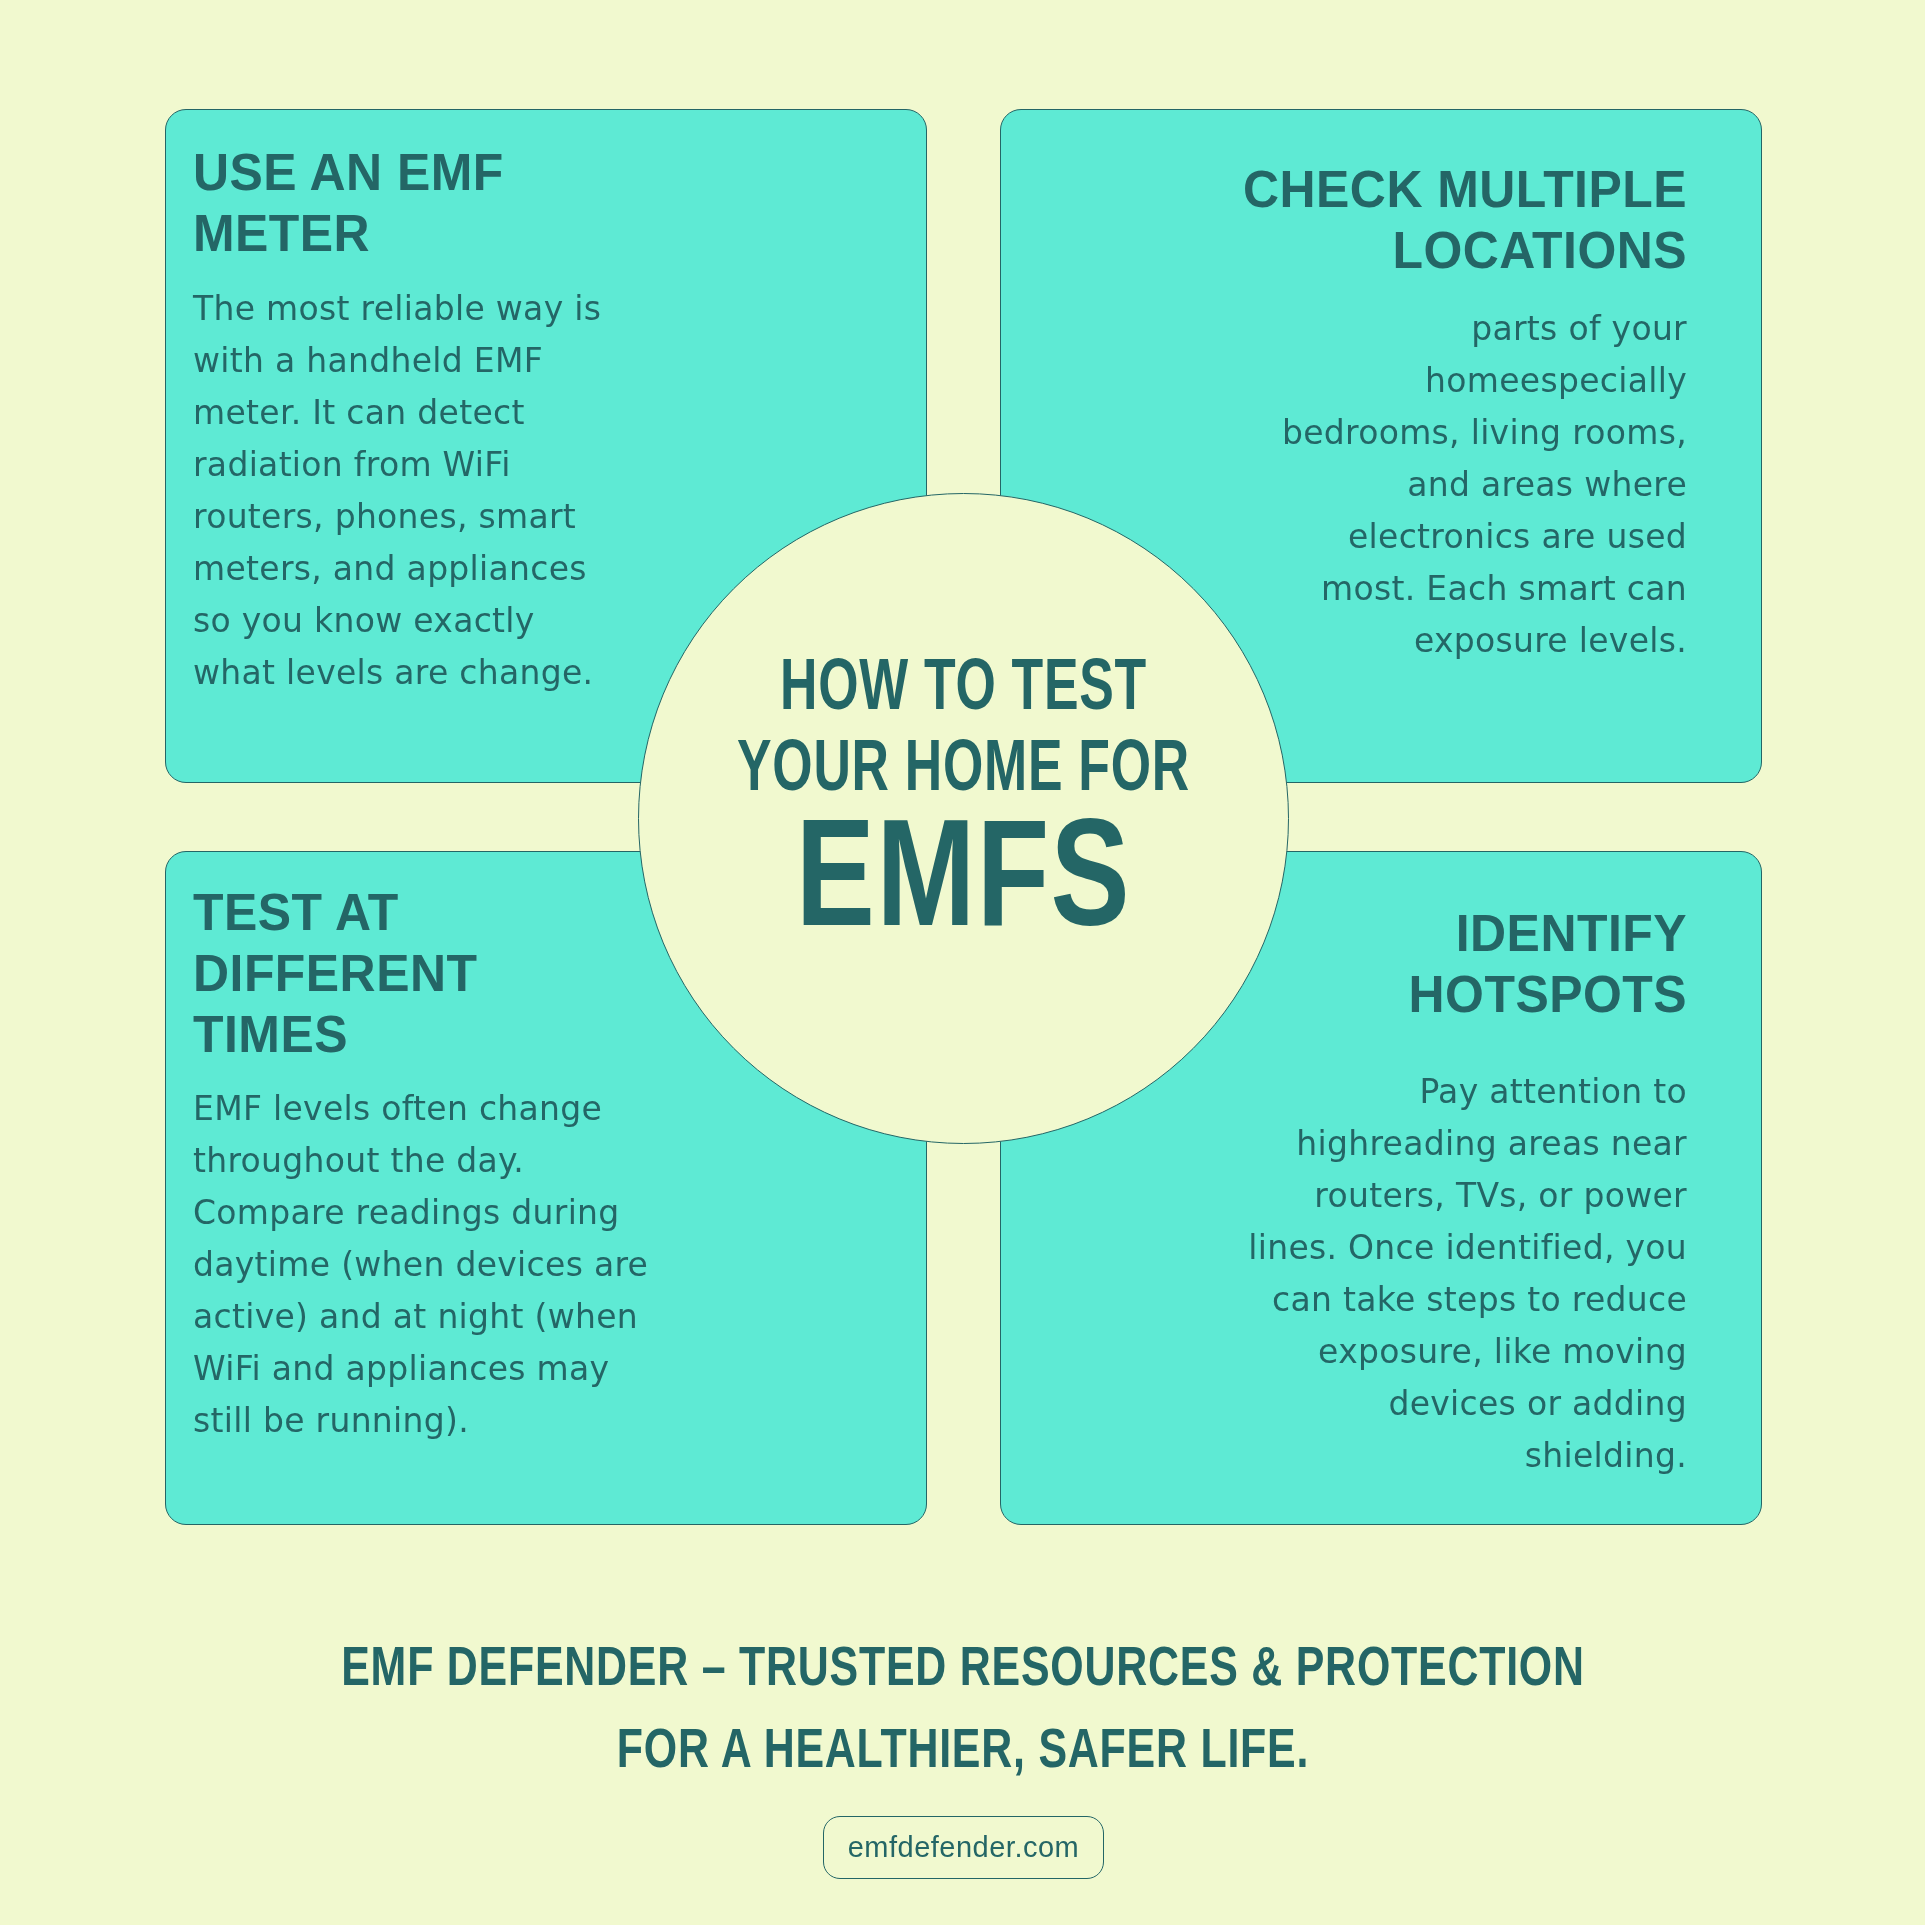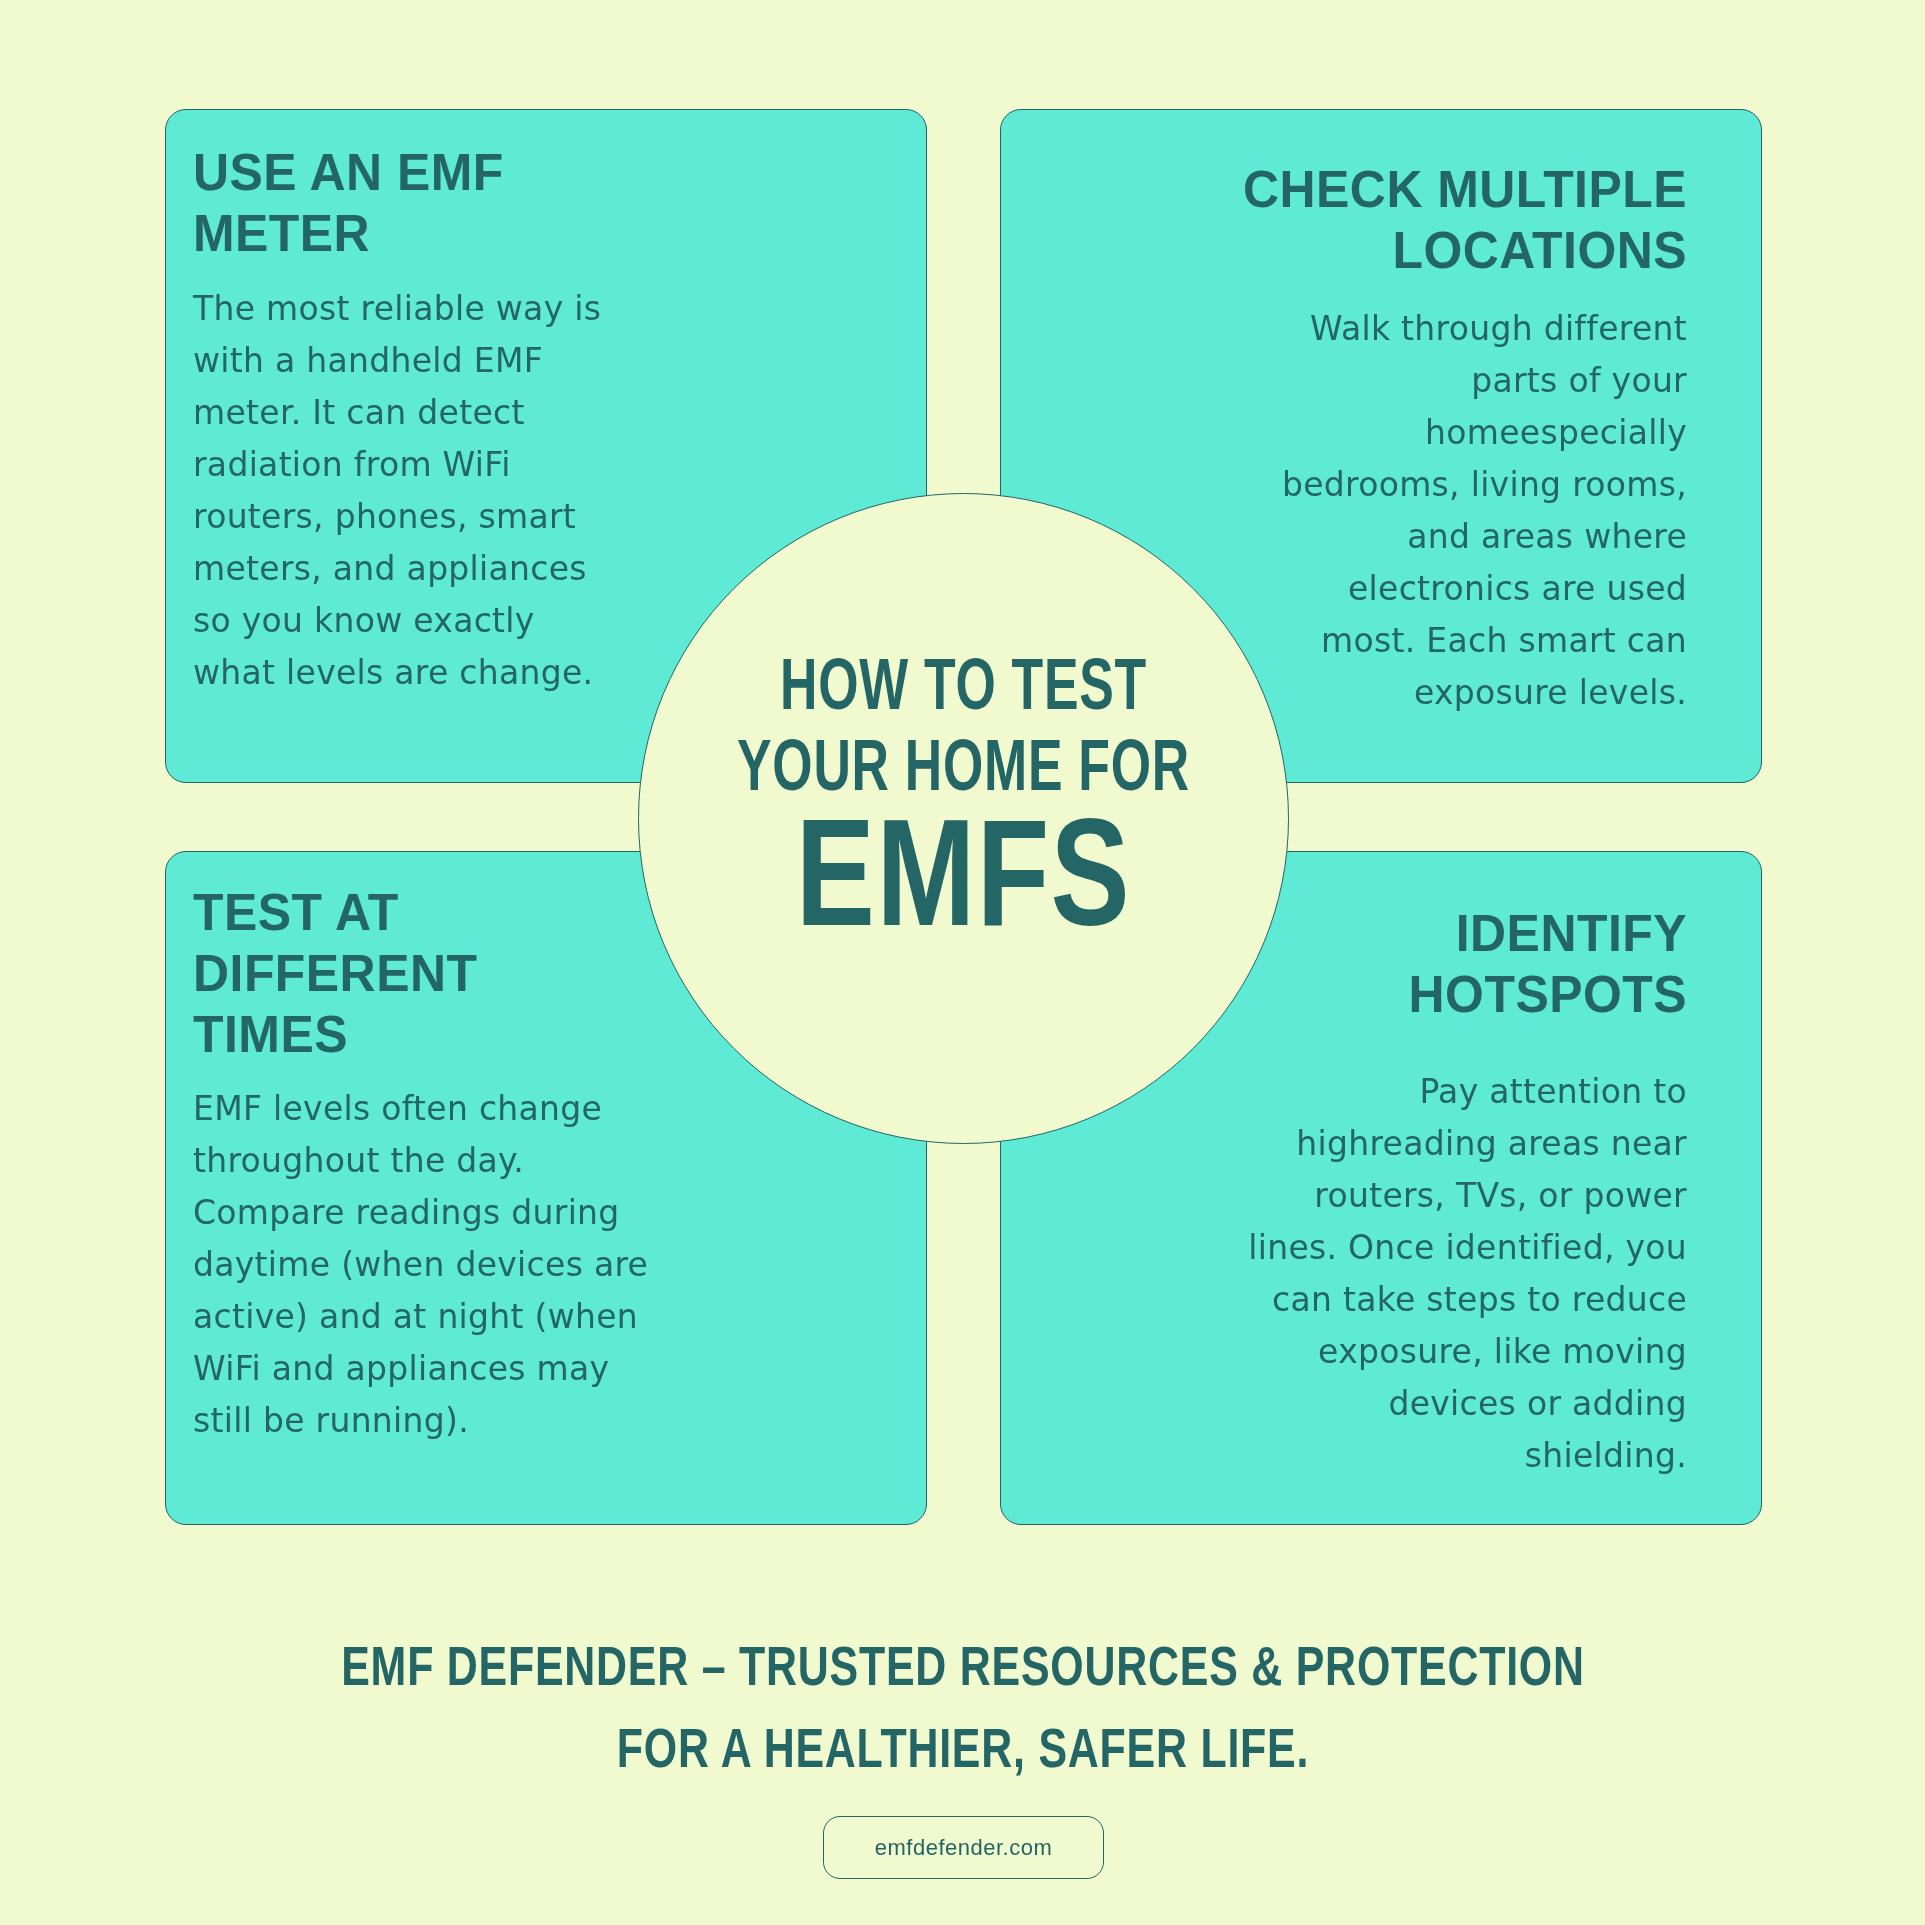--- a/index.html
+++ b/index.html
@@ -135,21 +135,21 @@
       top: 1816px;
       width: 281px;
       height: 63px;
       border: 1.9px solid #246666;
       border-radius: 17px;
       box-sizing: border-box;
       display: flex;
       align-items: center;
       justify-content: center;
       font-family: "Liberation Sans", sans-serif;
-      font-size: 22px;
+      font-size: 29px;
       color: #246666;
       text-decoration: none;
       letter-spacing: 0.5px;
     }
   </style>
 </head>
 <body>
 
 <div class="card tl">
   <h2 class="heading">
@@ -167,21 +167,20 @@
     <span class="line">what levels are change.</span>
   </p>
 </div>
 
 <div class="card tr">
   <h2 class="heading">
     <span class="line">CHECK MULTIPLE</span>
     <span class="line">LOCATIONS</span>
   </h2>
   <p class="body">
-    <span class="line">Walk through different</span>
     <span class="line">parts of your</span>
     <span class="line">homeespecially</span>
     <span class="line">bedrooms, living rooms,</span>
     <span class="line">and areas where</span>
     <span class="line">electronics are used</span>
     <span class="line">most. Each smart can</span>
     <span class="line">exposure levels.</span>
   </p>
 </div>
 

